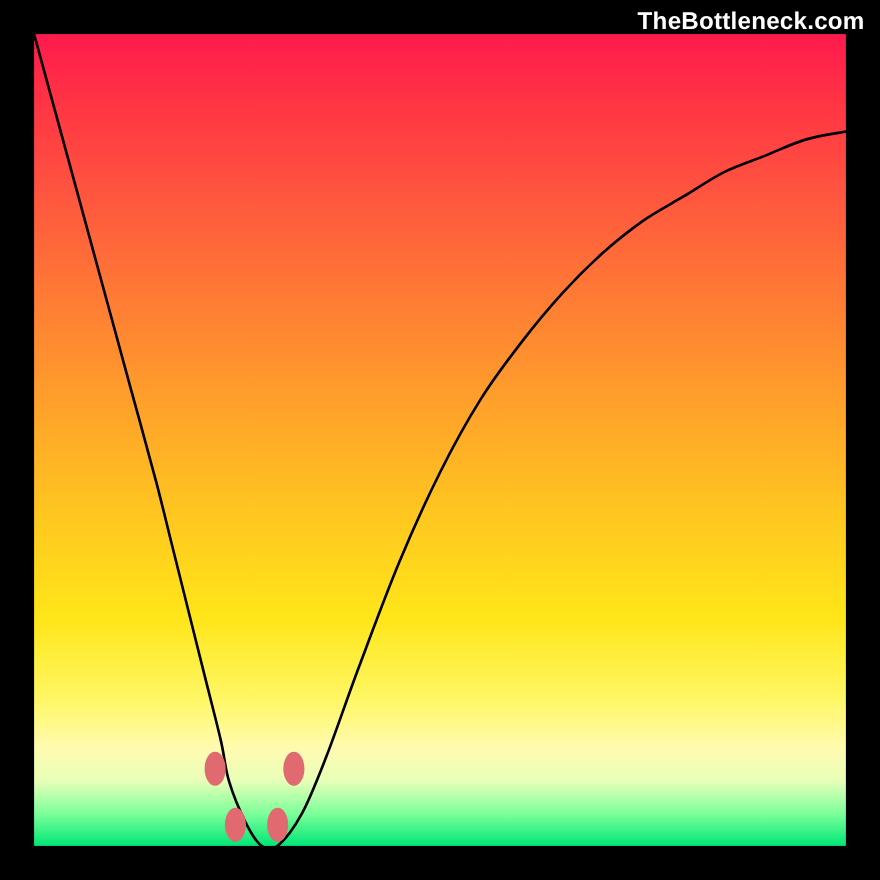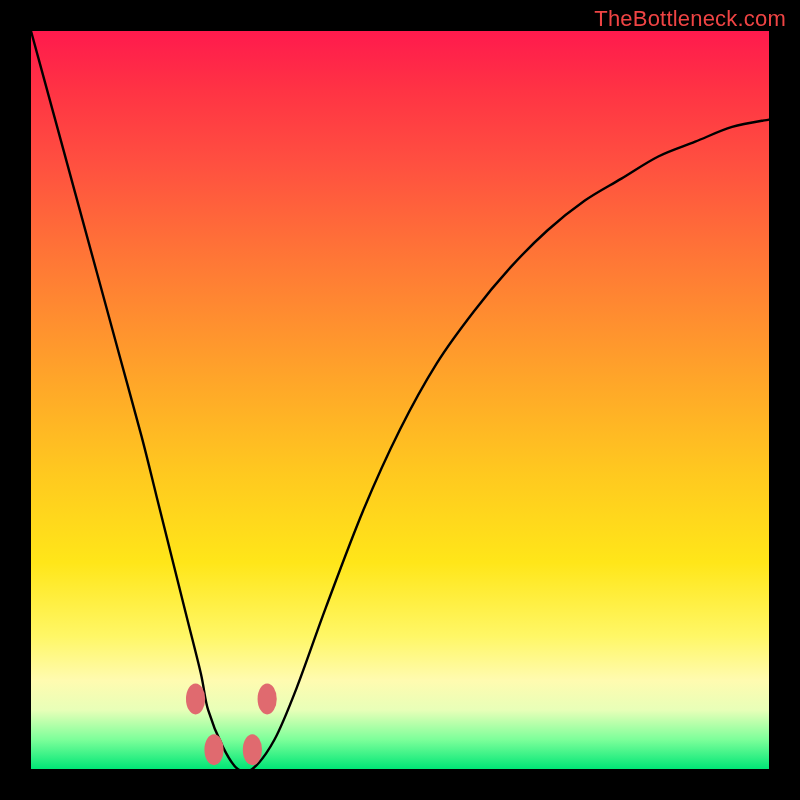--- a/index.html
+++ b/index.html
@@ -30,24 +30,24 @@
       #fffbb0 88%,
       #e8ffb8 92%,
       #7dff9a 96%,
       #00e676 100%
     );
   }
   .attrib {
     position: absolute;
     top: 6px;
     right: 14px;
-    color: #ef4444;
+    color: #ffffff;
     font-size: 22px;
     letter-spacing: 0.2px;
-    font-weight: 400;
+    font-weight: 700;
   }
   svg.curve {
     position: absolute;
     left: 0;
     top: 0;
     width: 738px;
     height: 738px;
     overflow: visible;
   }
   .marker {

